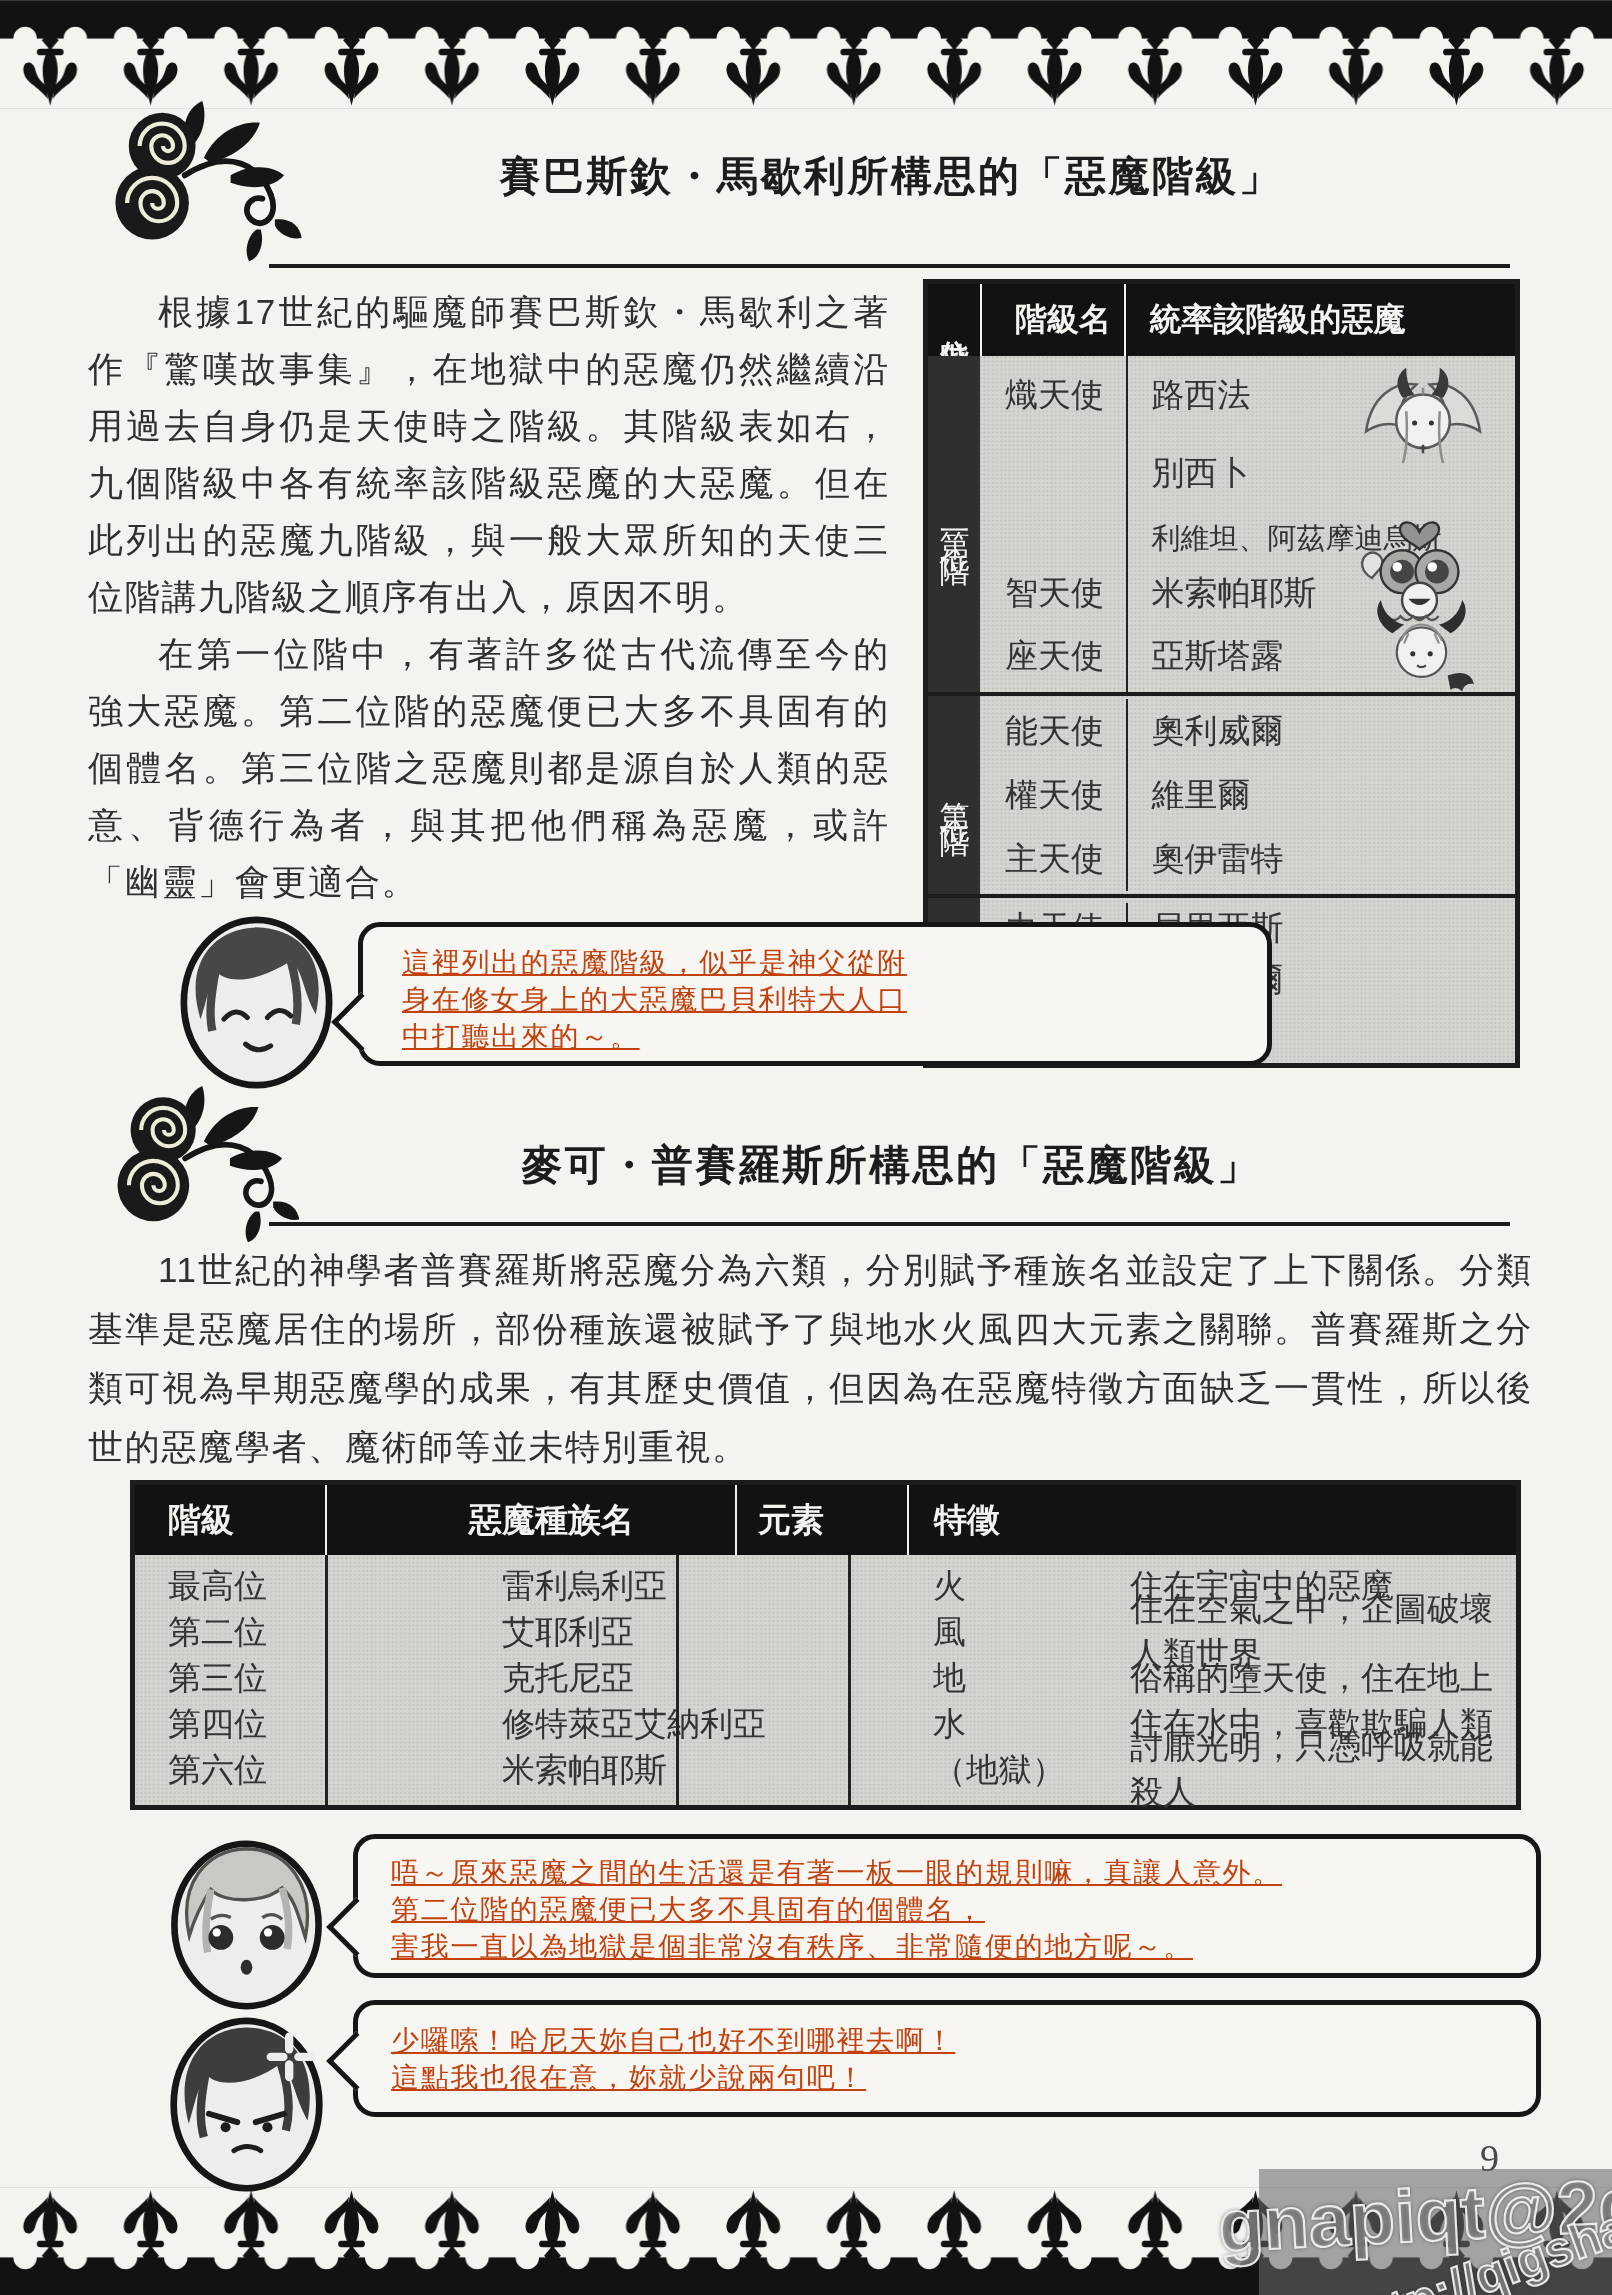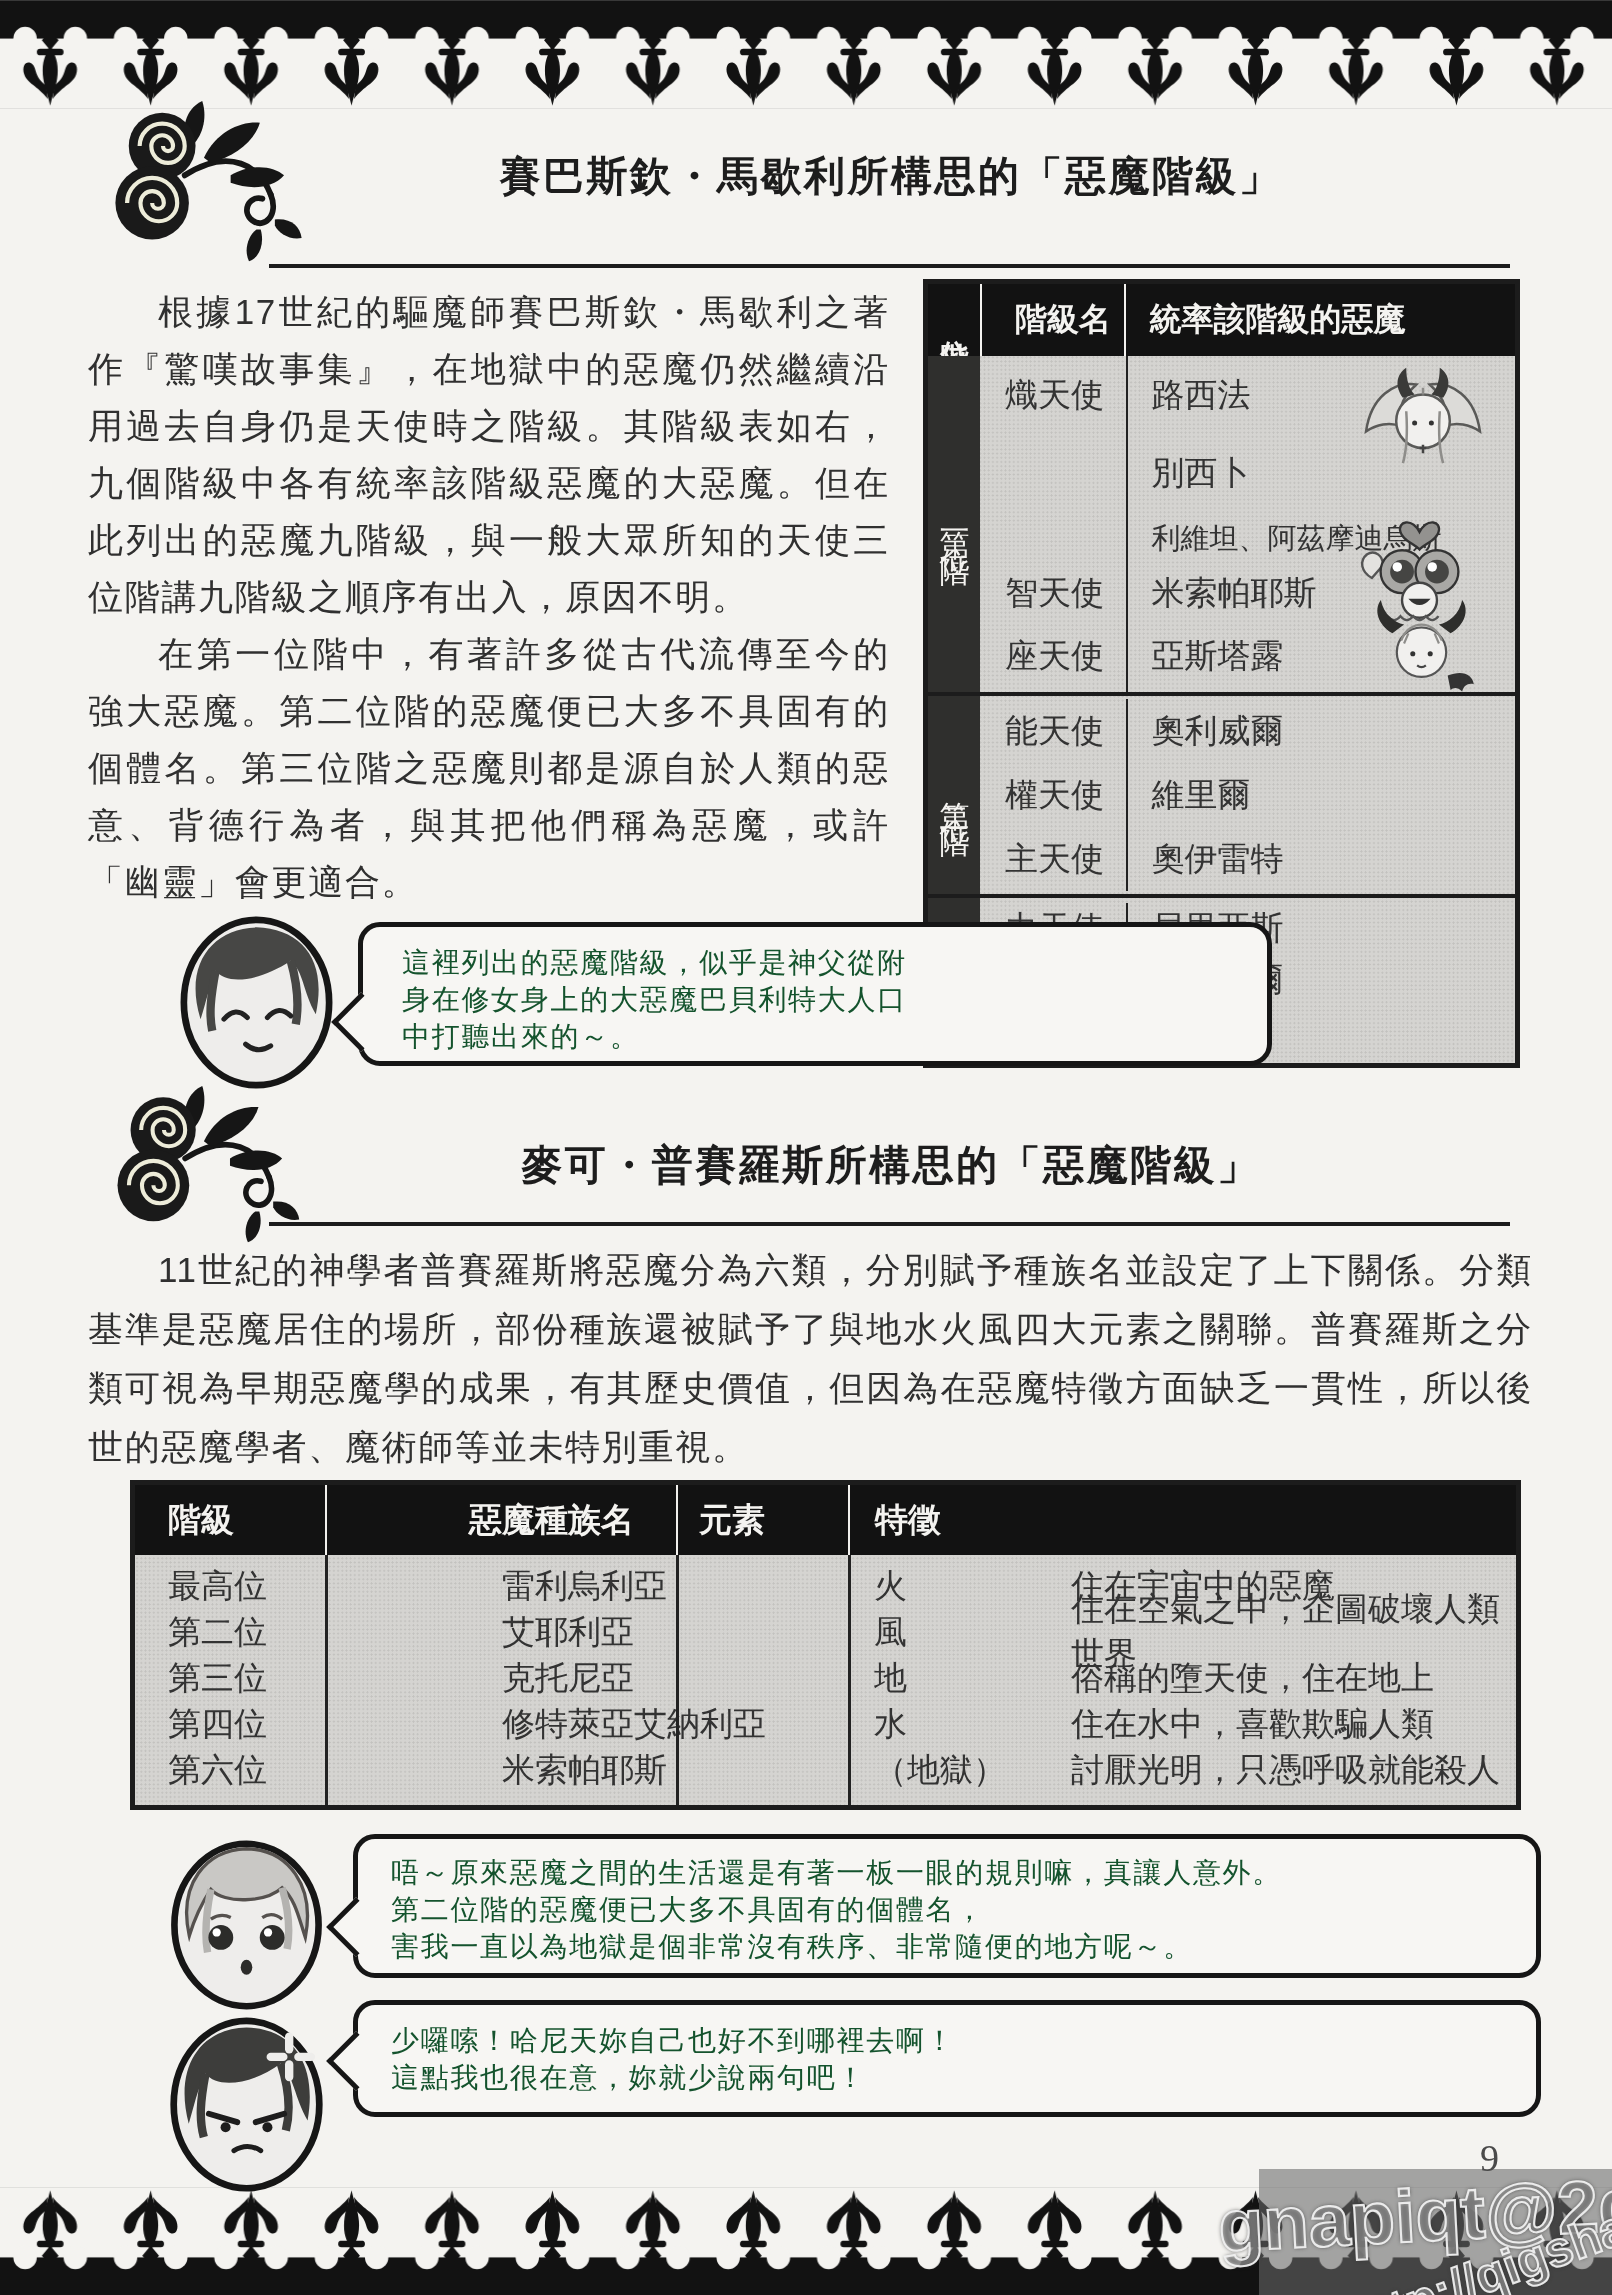--- a/index.html
+++ b/index.html
@@ -47,32 +47,32 @@
   .t1demon{flex:1;padding-left:23.4px;font-size:33px;color:#333;border-left:2.5px solid #222;
     align-self:stretch;display:flex;align-items:center;}
   .t1demon.small{font-size:29px;letter-spacing:0;}
   .demon-icon{position:absolute;z-index:3;}
   
   .t2{left:130px;top:1480px;width:1381px;border:5px solid #1c1c1c;background:#d5d4d1;
       background-image:radial-gradient(#c3c2bf 1px, rgba(0,0,0,0) 1px);background-size:4.2px 4.2px;}
   .t2h{display:flex;height:70px;background:#121212;color:#f4f3f0;font-weight:bold;font-size:33px;}
   .t2h > div{display:flex;align-items:center;box-sizing:border-box;}
   .t2c1{width:192px;padding-left:33px;}
-  .t2c2{width:351px;padding-left:142px;}
+  .t2c2{width:410px;padding-left:142px;}
   .t2c3{width:172px;padding-left:21px;}
   .t2c4{flex:1;padding-left:25px;}
   .t2h .t2c1,.t2h .t2c2,.t2h .t2c3{border-right:2.5px solid #f1f0ed;}
   .t2body{position:relative;padding:8.4px 0 11.7px 0;}
   .t2row{display:flex;height:46px;align-items:center;font-size:33px;color:#333;}
   .t2vline{position:absolute;top:0;bottom:0;width:2.5px;background:#222;}
   
   .bubble{background:#f7f6f3;border:5.9px solid #161616;border-radius:22px;box-sizing:border-box;z-index:2;}
   .tail{position:absolute;left:-22.6px;width:37px;height:37px;background:#f7f6f3;
     border-left:5.9px solid #161616;border-bottom:5.9px solid #161616;transform:rotate(45deg);}
-  .hl{font-size:28px;line-height:37px;letter-spacing:1.7px;color:#14532d;white-space:nowrap;}
+  .hl{font-size:28px;line-height:37px;letter-spacing:1.7px;color:#c2410c;white-space:nowrap;text-decoration:underline;}
   .b1{left:358px;top:922px;width:914px;height:144px;padding:16.7px 8.4px 0 39px;}
   .b2{left:353px;top:1834px;width:1188px;height:144px;padding:15px 8.4px 0 33px;}
   .b3{left:353px;top:2000px;width:1188px;height:117px;padding:16.7px 8.4px 0 33px;}
   .avatar{z-index:1;}
   
   .wm-panel{left:1259px;top:2169px;width:353px;height:126px;background:rgba(105,105,105,0.58);z-index:5;}
   .wm{z-index:6;font-weight:bold;color:rgba(225,225,225,0.38);
       -webkit-text-stroke:2.1px rgba(240,240,240,0.95);
       text-shadow:0 0 4.2px rgba(45,45,45,0.9);white-space:nowrap;}
   .wm1{left:1218px;top:2172px;font-size:74px;transform:rotate(-3deg);}

